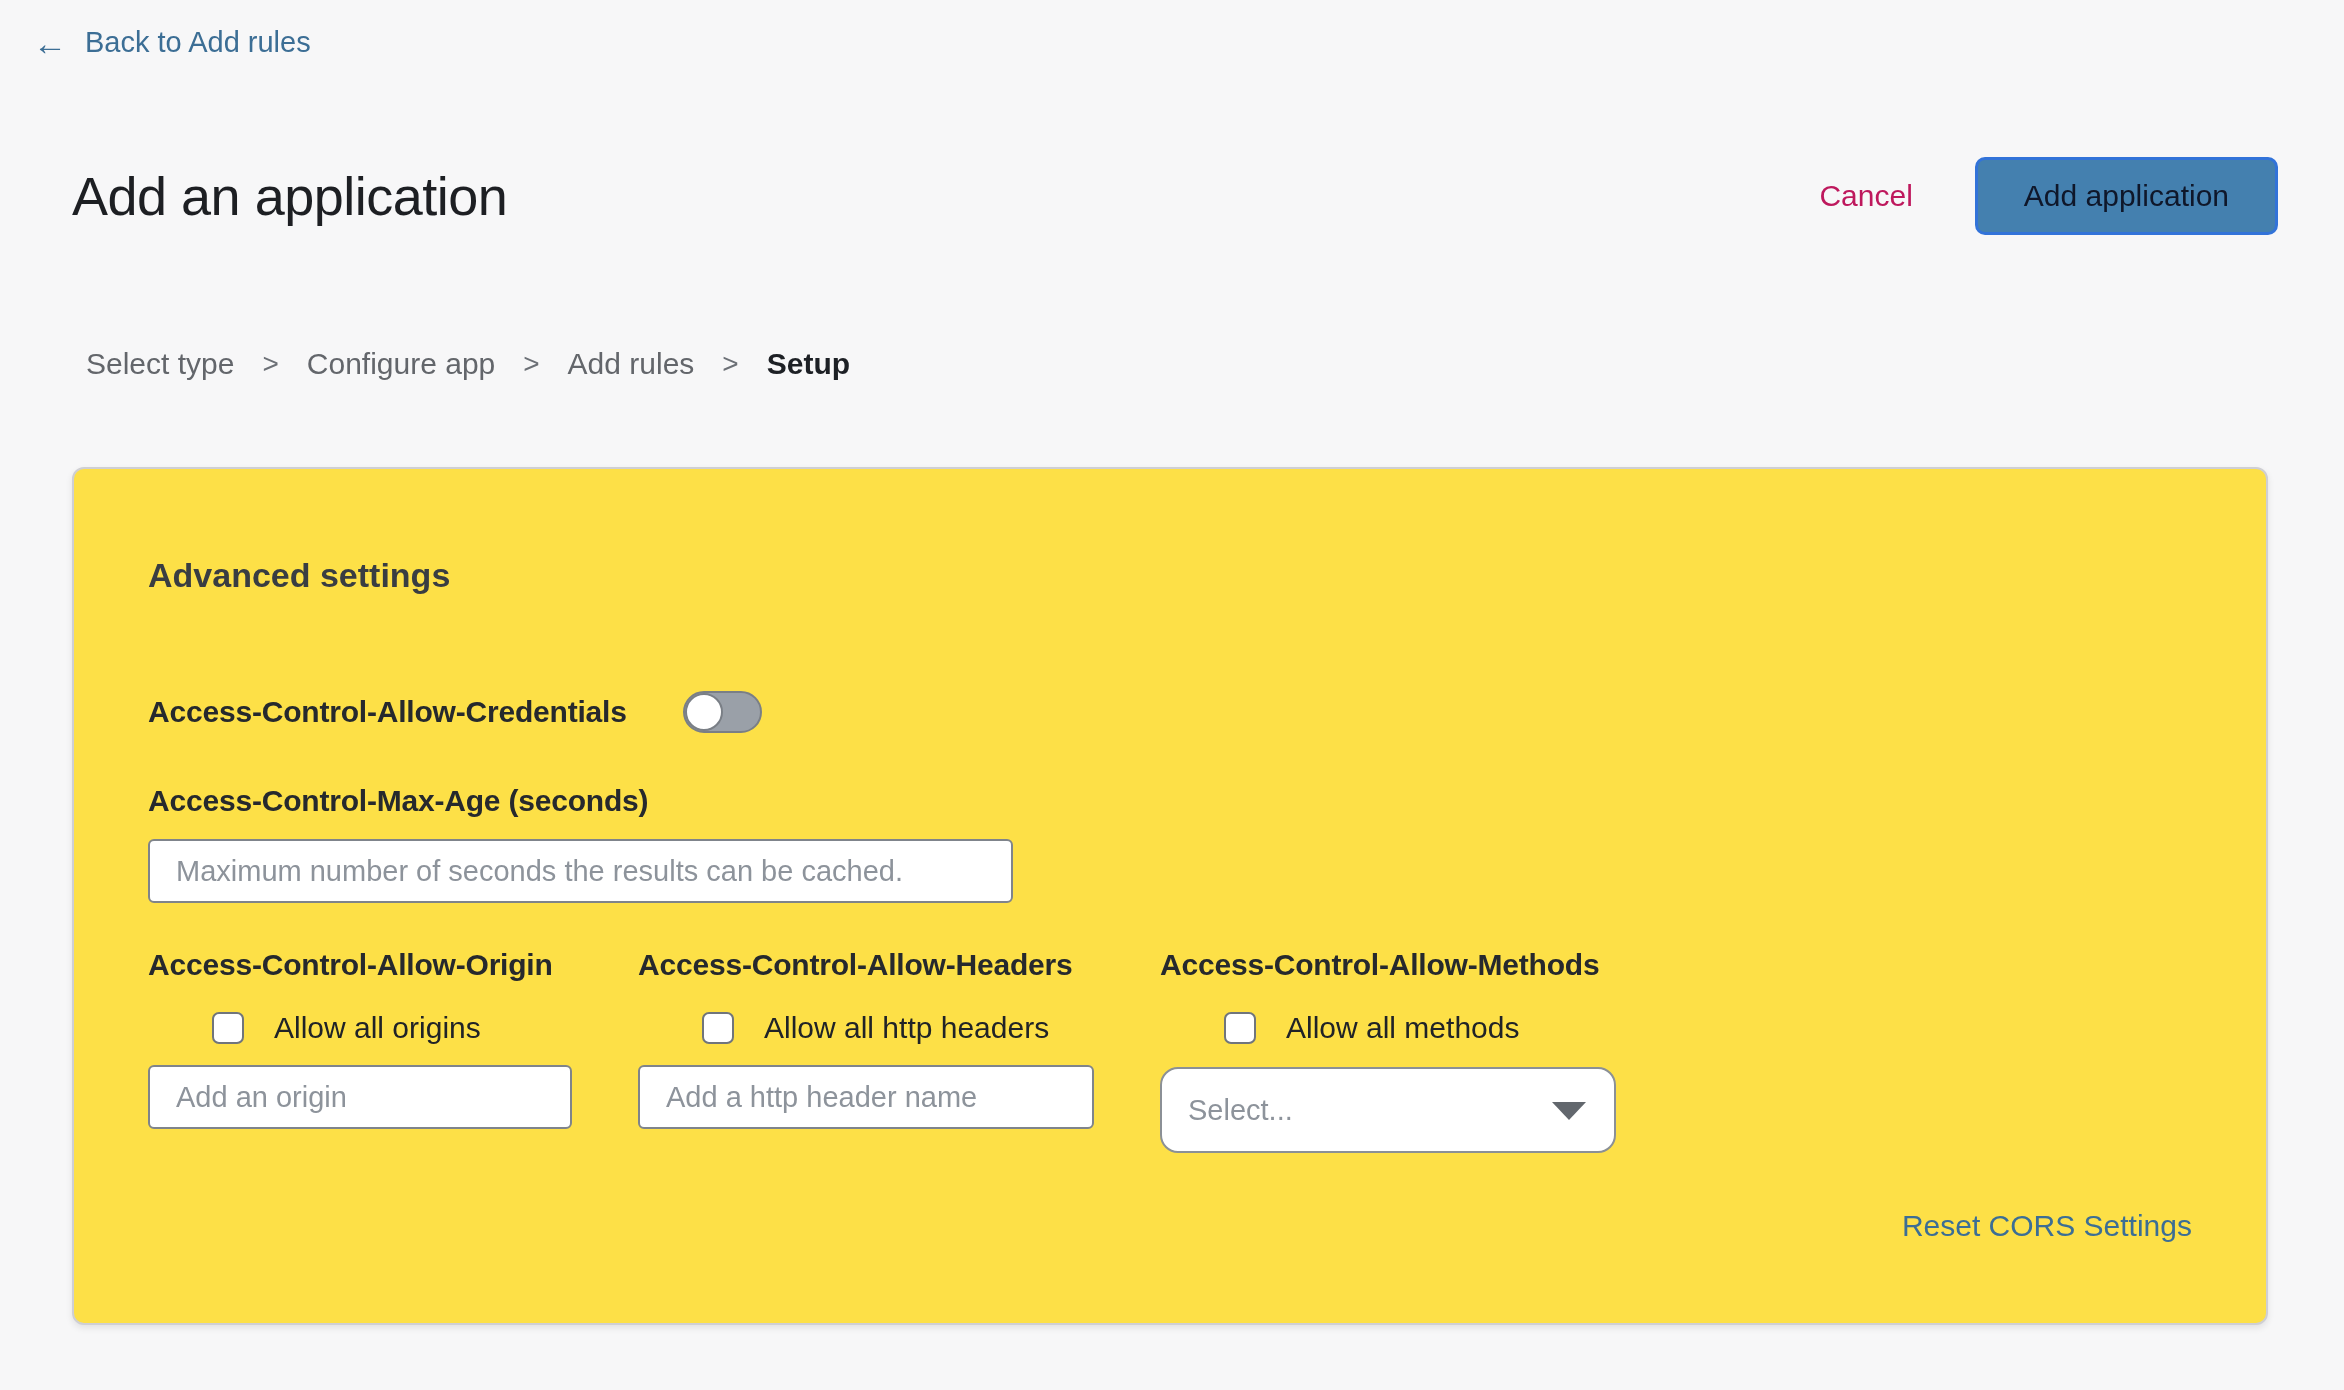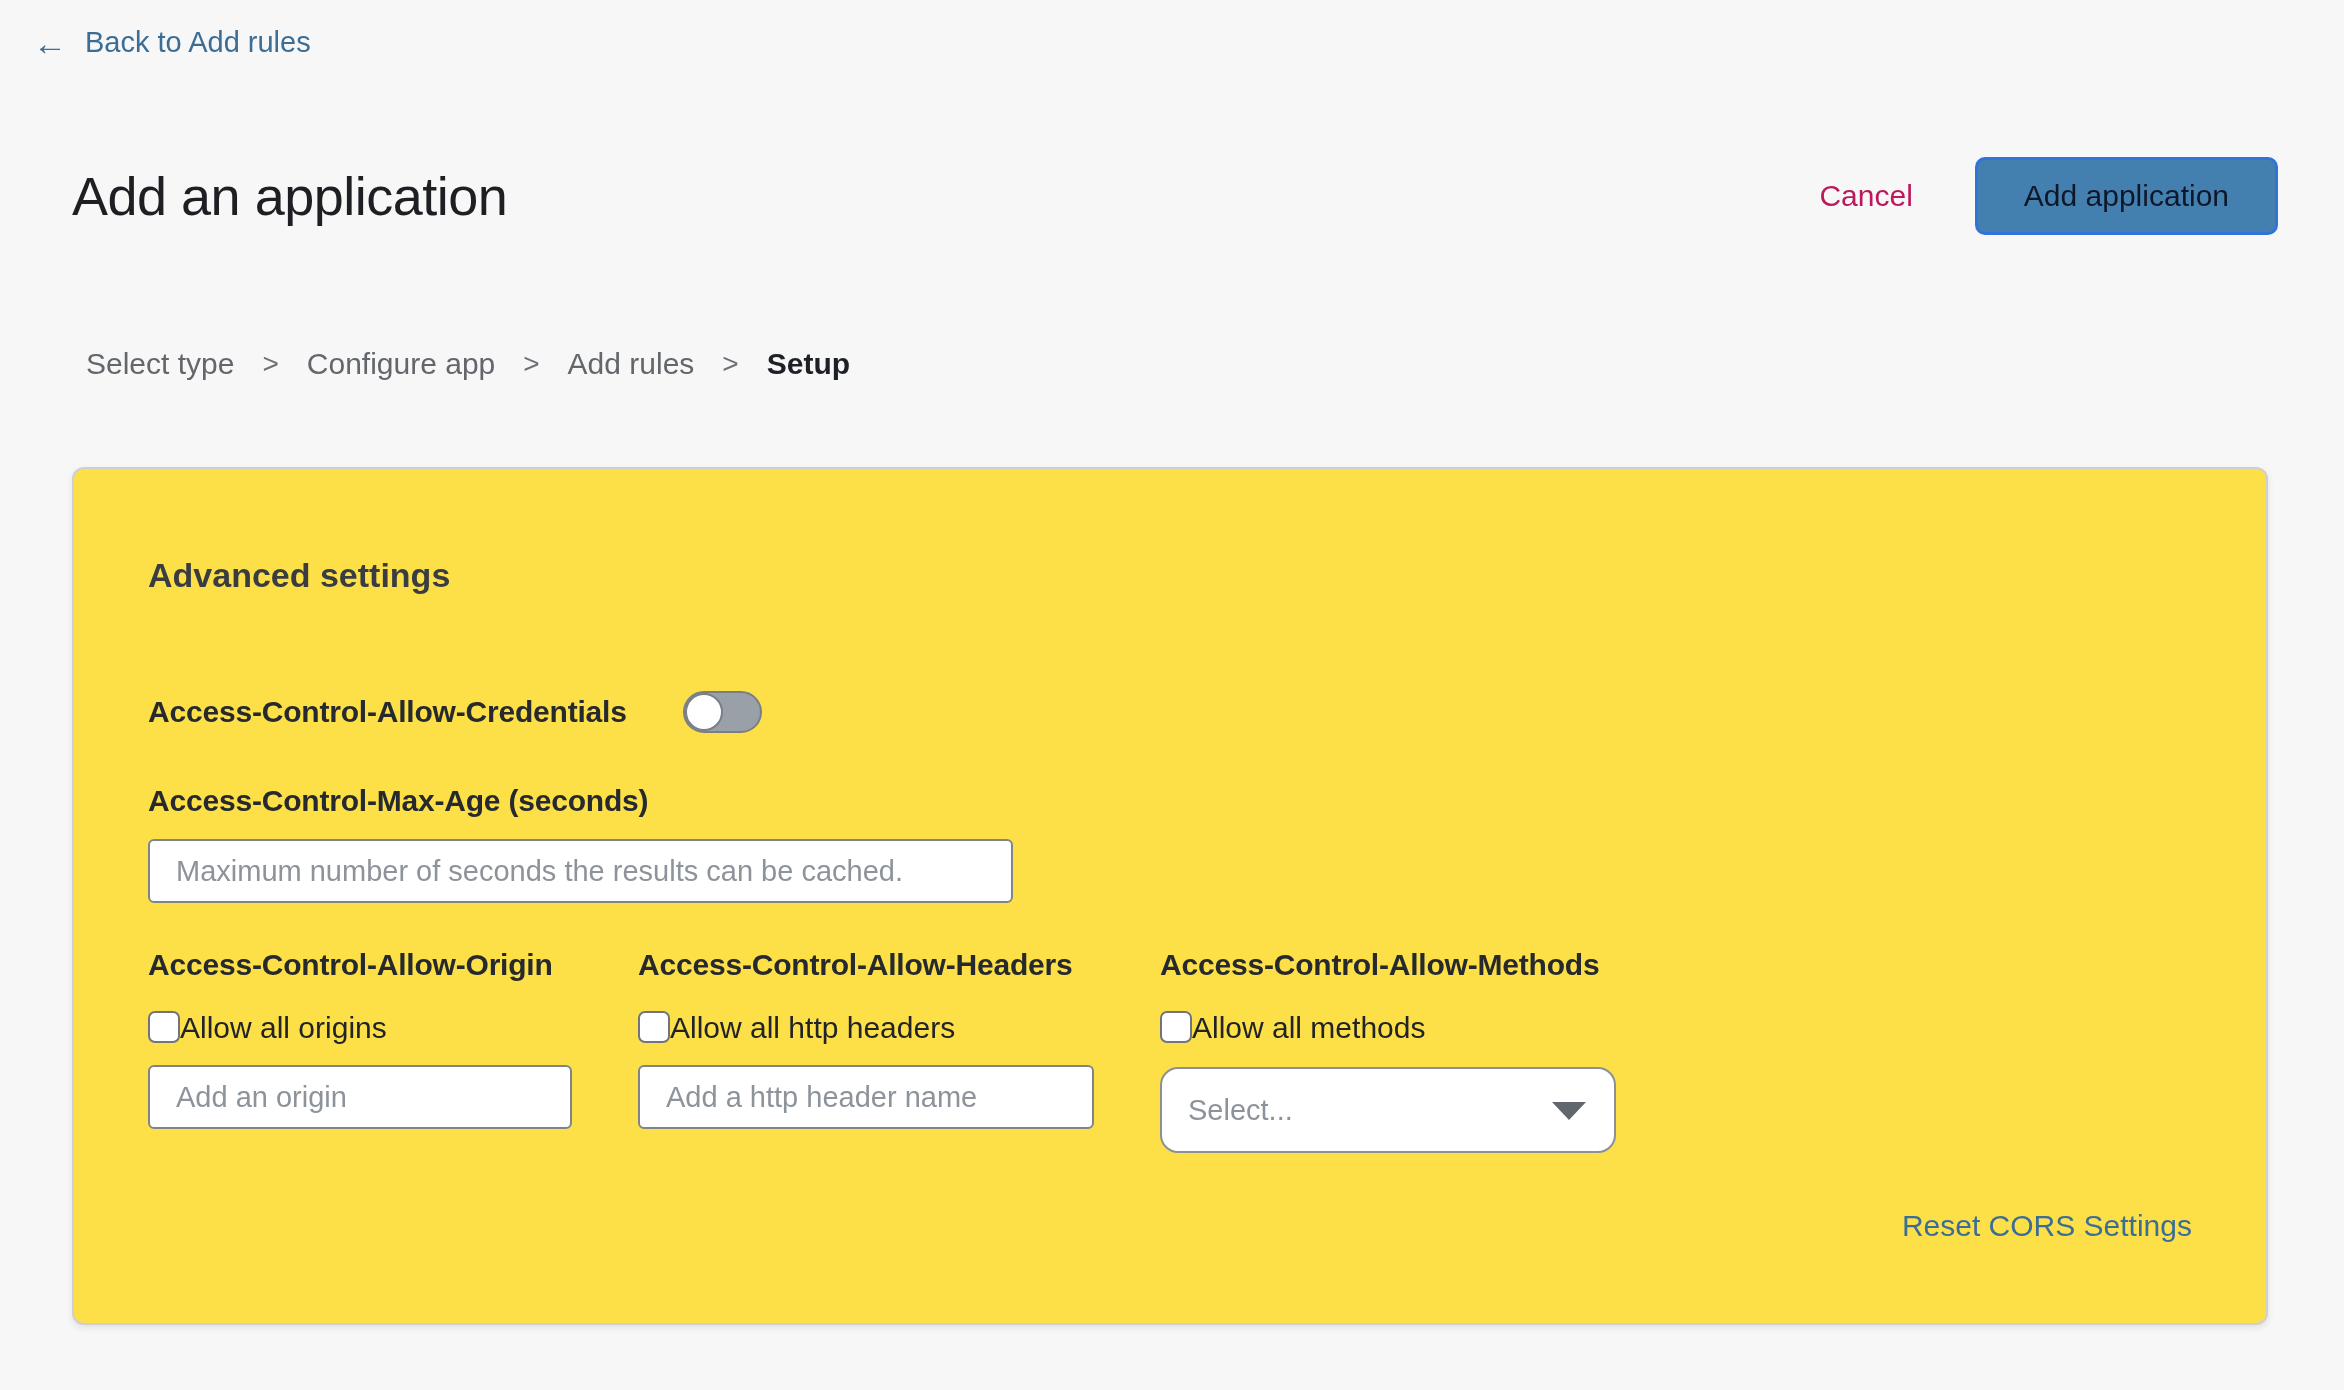--- a/index.html
+++ b/index.html
@@ -138,21 +138,24 @@
   .maxage-input { width: 865px; }
 
   
   .cols { display: flex; gap: 66px; margin-top: 44px; }
   .col-1 { width: 424px; }
   .col-2 { width: 456px; }
   .col-3 { width: 456px; }
   .col-label { line-height: 36px; }
   .check-row {
     margin-top: 28px;
-    display: flex;
+    margin-left: 64px;
+    display: flex;
+    align-items: center;
+    gap: 30px;
     height: 34px;
   }
   .checkbox {
     appearance: none;
     -webkit-appearance: none;
     width: 32px; height: 32px;
     border: 2px solid #70757c;
     border-radius: 7px;
     background: #fff;
     cursor: pointer;

